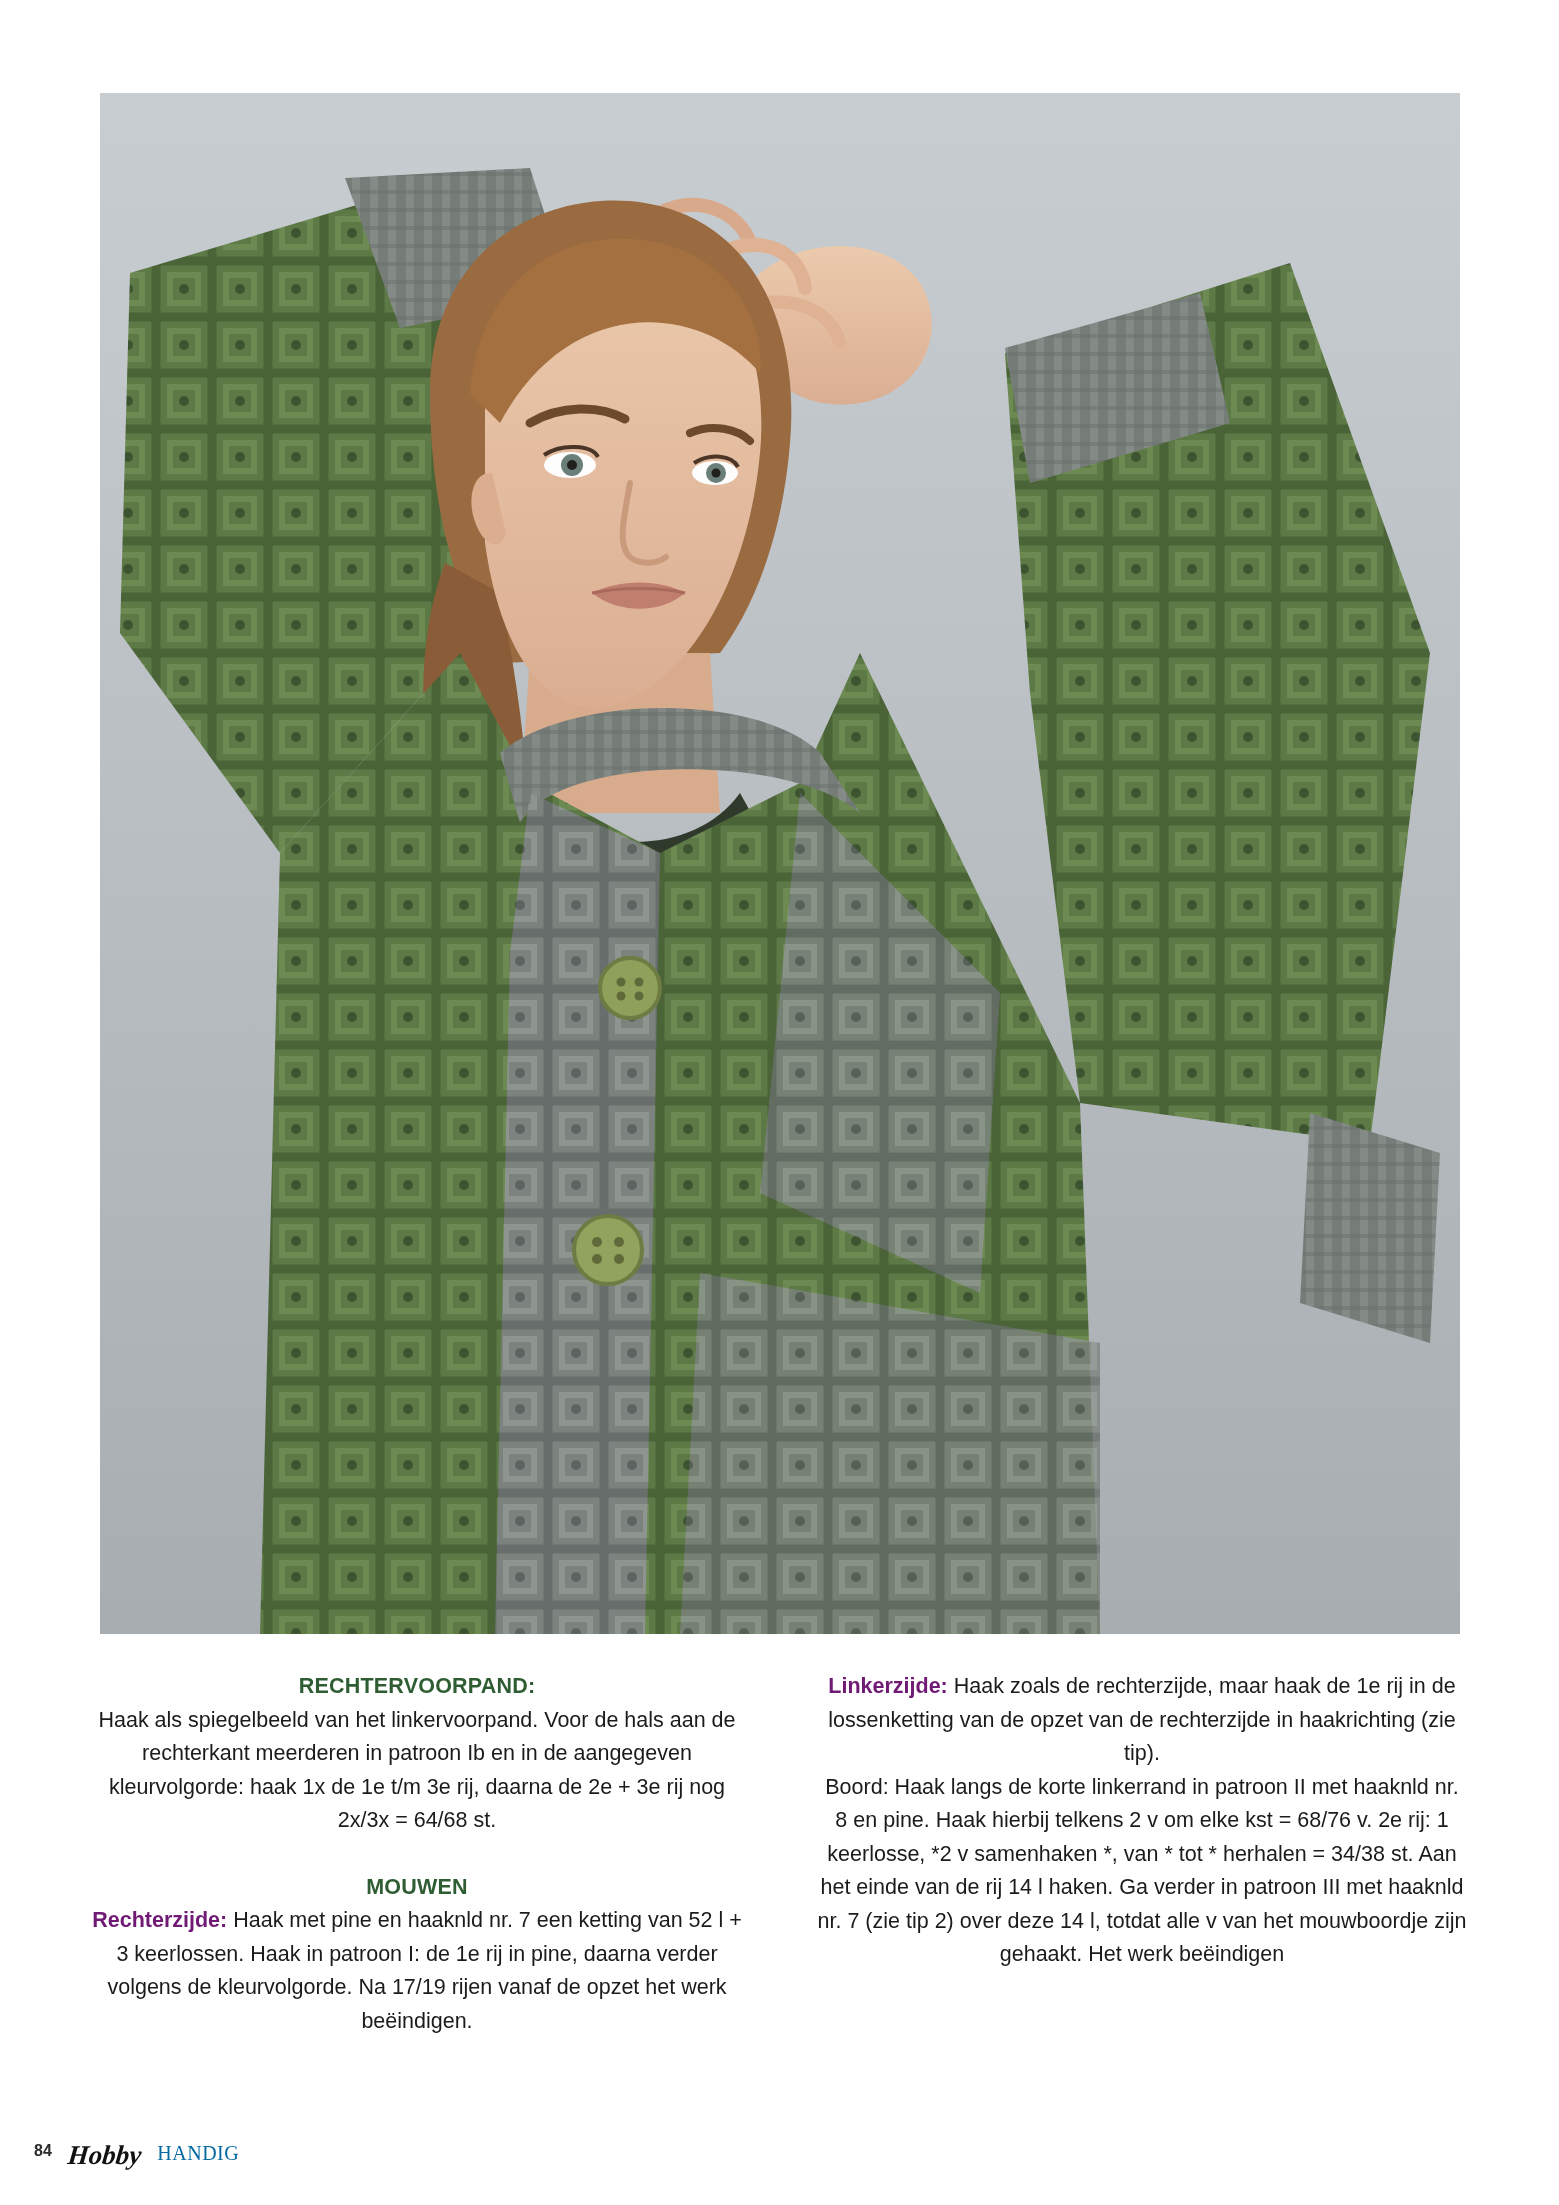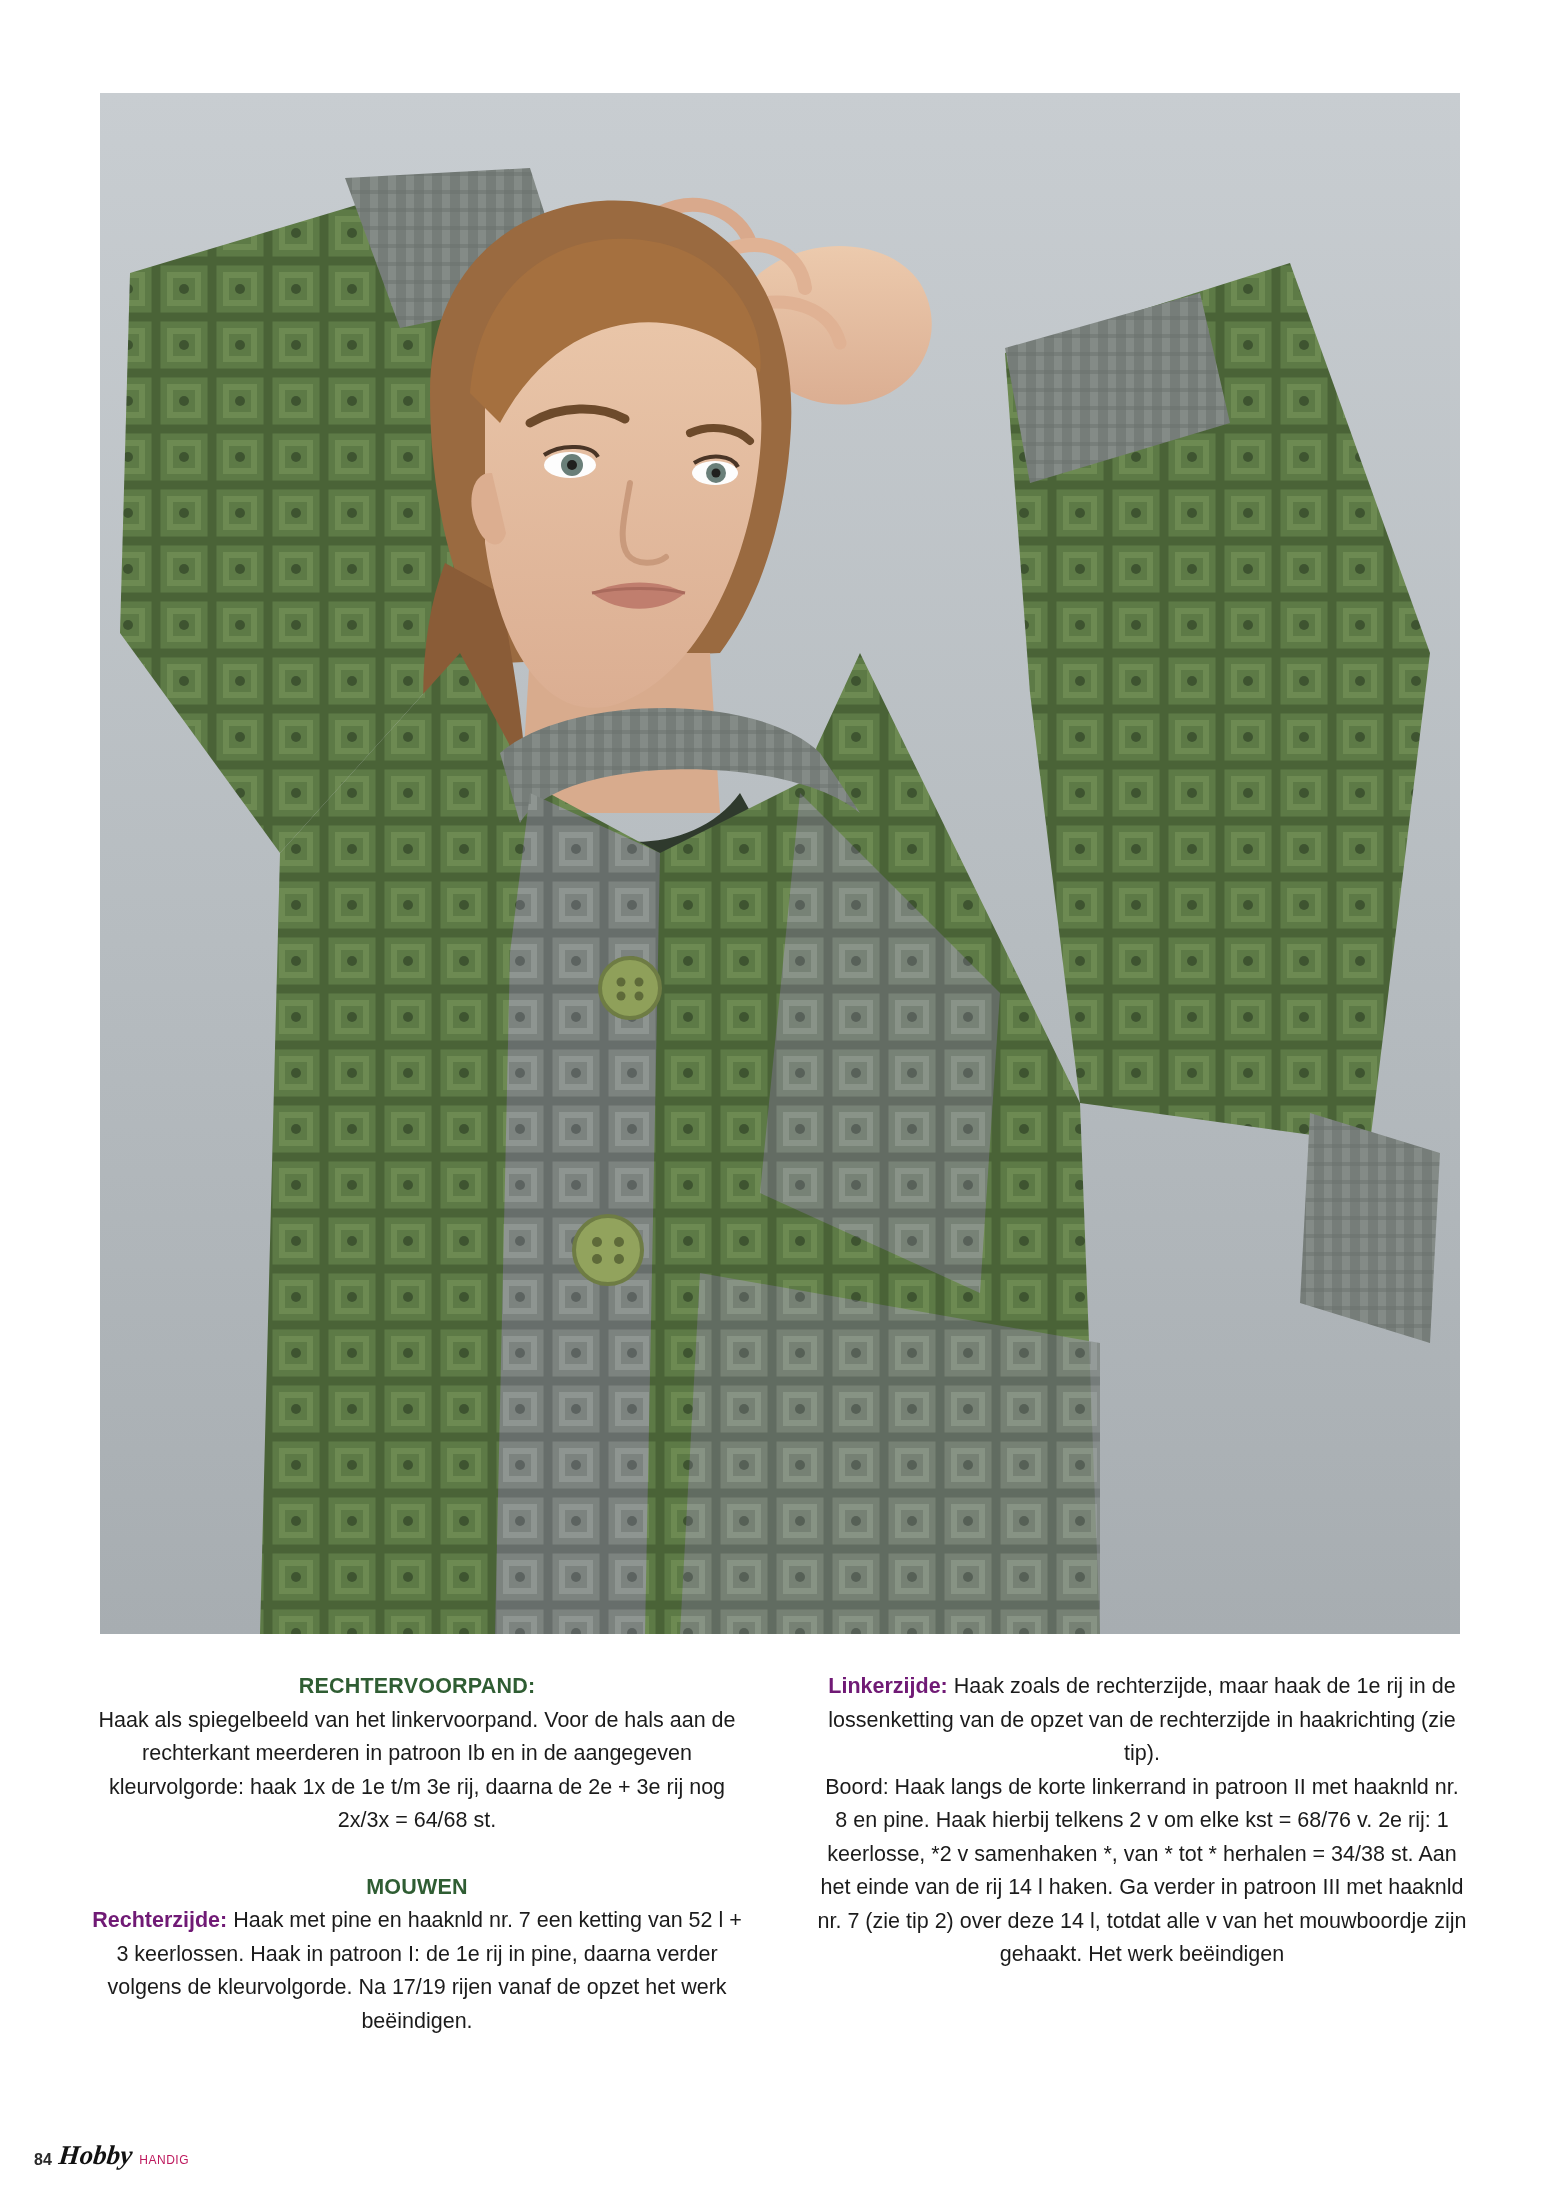--- a/index.html
+++ b/index.html
@@ -63,43 +63,42 @@
     color: #701a75;
   }
   .spacer { height: 33px; }
 
   
   .footer {
     position: absolute;
     left: 34px;
     bottom: 36px;
     display: flex;
-    align-items: flex-end;
-    gap: 7px;
+    gap: 16px;
   }
   .page-num {
     font-size: 16px;
     font-weight: bold;
     color: #2b2b2b;
     font-family: "Liberation Sans", sans-serif;
   }
   .logo-hobby {
     font-family: "Liberation Serif", serif;
     font-style: italic;
     font-weight: bold;
     font-size: 27px;
     color: #111;
     line-height: 1;
     transform: skewX(-6deg);
   }
   .logo-handig {
-    font-size: 12px;
+    font-size: 20px;
     letter-spacing: 0.5px;
-    color: #be185d;
-    font-family: Liberation Sans, sans-serif;
+    color: #0369a1;
+    font-family: Liberation Serif, serif;
     padding-bottom: 2px;
   }
 </style>
 </head>
 <body>
 
 <div class="photo">
   <svg viewBox="0 0 1360 1541" preserveAspectRatio="xMidYMid slice">
     <defs>
       <linearGradient id="sky" x1="0" y1="0" x2="0" y2="1">

